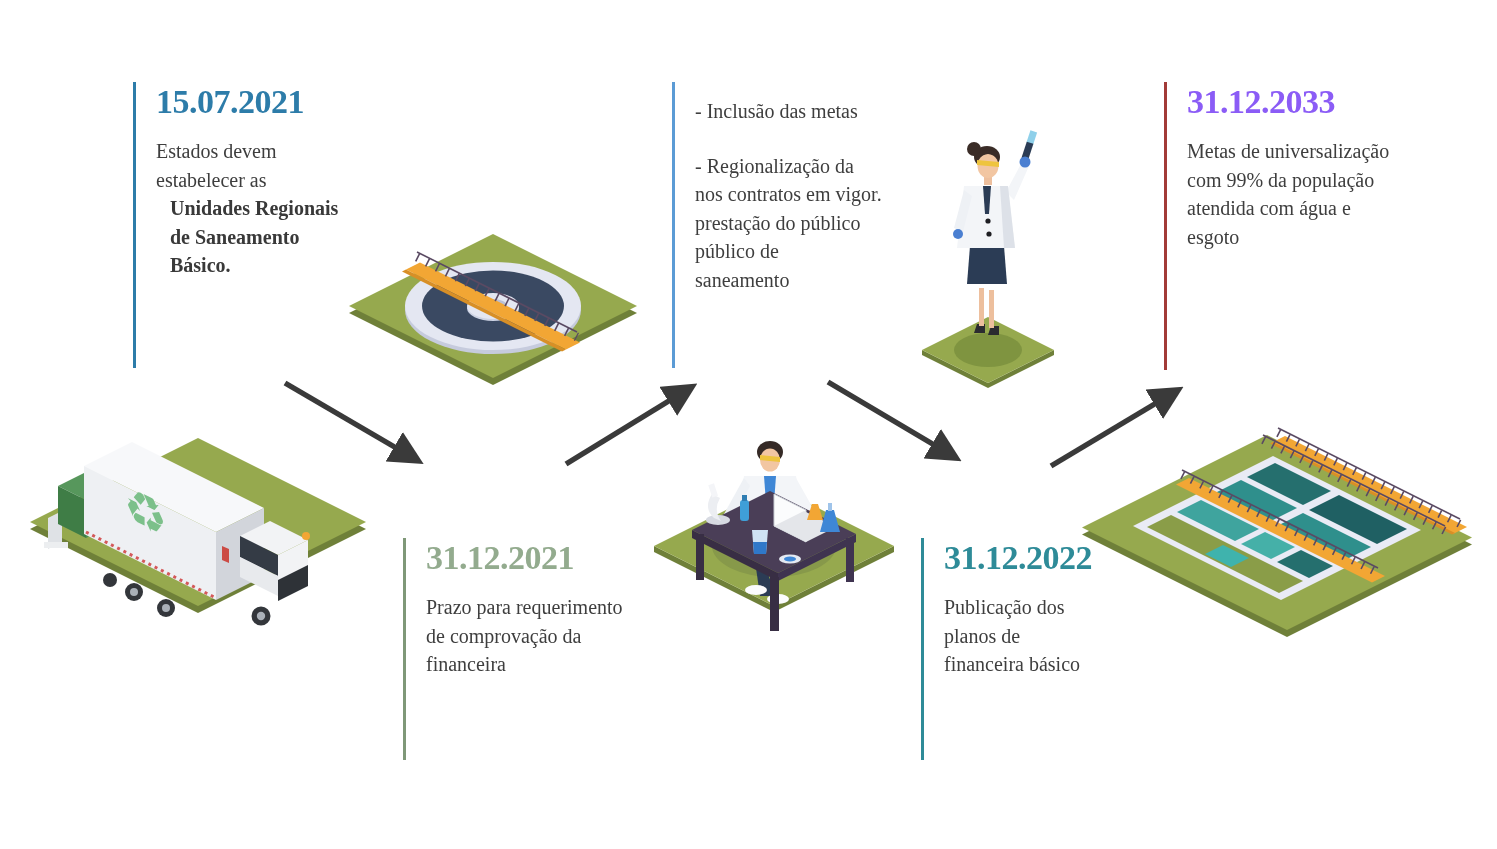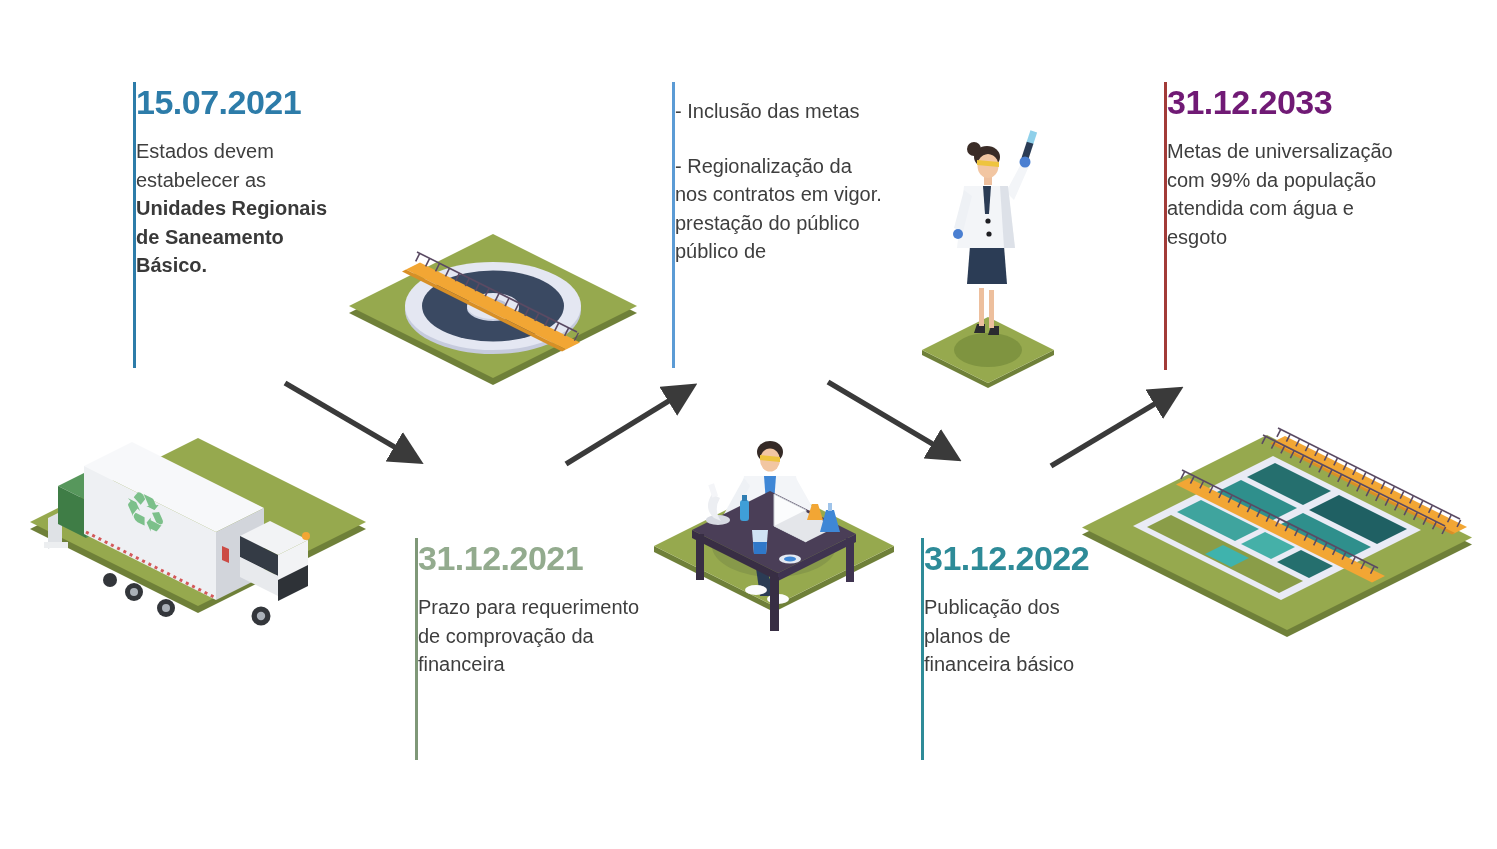--- a/index.html
+++ b/index.html
@@ -1,33 +1,33 @@
 <!DOCTYPE html>
 <html><head>
 <meta charset="utf-8">
 <style>
   html,body{margin:0;padding:0;background:#fff;}
   #stage{
     position:relative;width:1497px;height:849px;overflow:hidden;background:#ffffff;
     font-family:"Liberation Sans", sans-serif;
   }
-  .milestone{position:absolute;border-left:3px solid #999;}
+  .milestone{position:absolute;padding-left:20px;border-left:3px solid #999;font-family:Liberation Serif, serif;}
   .milestone .date{font-size:34px;font-weight:bold;line-height:40px;letter-spacing:-.5px;}
   .milestone .desc{margin-top:15px;}
   .milestone .line{font-size:20px;line-height:28.5px;color:#3e3e3e;white-space:nowrap;}
-  .milestone .line.bold{font-weight:bold;color:#393939;}
+  .milestone .line.bold{font-weight:bold;color:#393939;margin-left:14px;}
   .milestone .line.gap{margin-top:26px;}
 
   #m1{left:133px;top:82px;height:286px;border-color:#2d7ca9;}
   #m1 .date{color:#2d7ca9;}
   #m2{left:672px;top:82px;height:286px;border-color:#5b9bd5;}
   #m2 .date{color:#5b9bd5;}
   #m3{left:1164px;top:82px;height:288px;border-color:#a23b38;}
-  #m3 .date{color:#701a75;}
-  #m4{left:415px;top:538px;height:222px;border-color:#7f9878;}
+  #m3 .date{color:#8b5cf6;}
+  #m4{left:403px;top:538px;height:222px;border-color:#7f9878;}
   #m4 .date{color:#93ab8e;}
   #m5{left:921px;top:538px;height:222px;border-color:#2e8b98;}
   #m5 .date{color:#2e8b98;text-align:right;}
 
   .illus{position:absolute;}
   .illus svg{display:block;width:100%;height:100%;}
   #illus-truck{left:18px;top:390px;width:350px;height:258px;}
   #illus-clarifier{left:348px;top:220px;width:290px;height:180px;}
   #illus-woman{left:908px;top:120px;width:160px;height:270px;}
   #illus-desk{left:640px;top:418px;width:268px;height:226px;}
@@ -63,20 +63,21 @@
     </div>
   </div>
 
   <div class="milestone" id="m2">
     <div class="desc">
       <div class="line">- Inclusão das metas</div>
       <div class="line gap">- Regionalização da</div>
       <div class="line">nos contratos em vigor.</div>
       <div class="line">prestação do público</div>
       <div class="line">público de</div>
+      <div class="line">saneamento</div>
     </div>
   </div>
 
   <div class="milestone" id="m3">
     <div class="date">31.12.2033</div>
     <div class="desc">
       <div class="line">Metas de universalização</div>
       <div class="line">com 99% da população</div>
       <div class="line">atendida com água e</div>
       <div class="line">esgoto</div>

